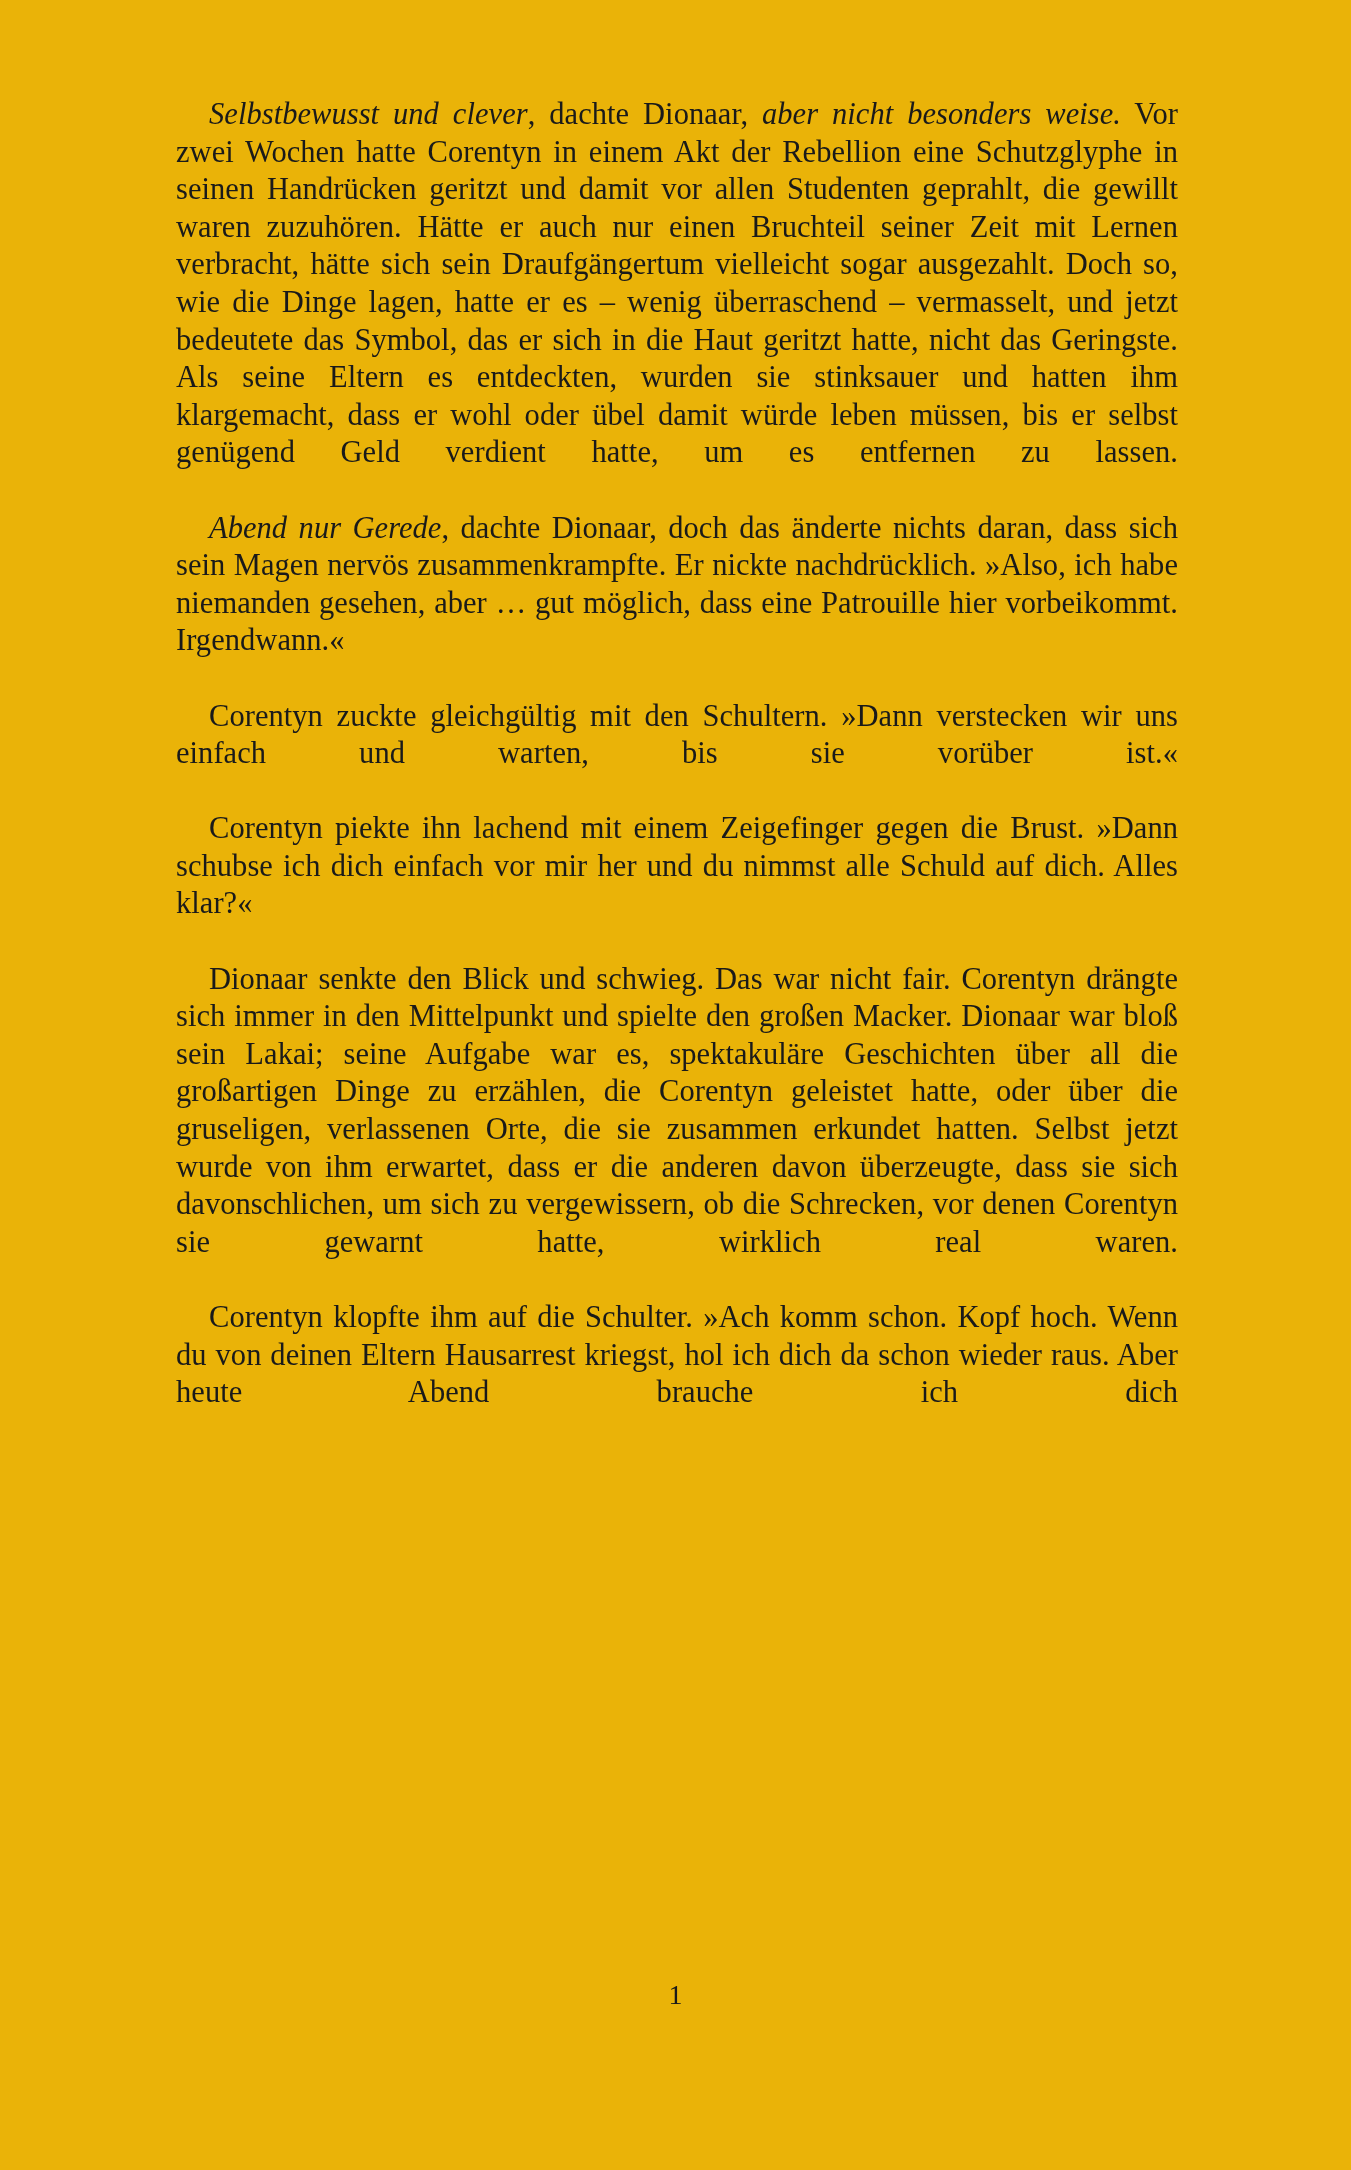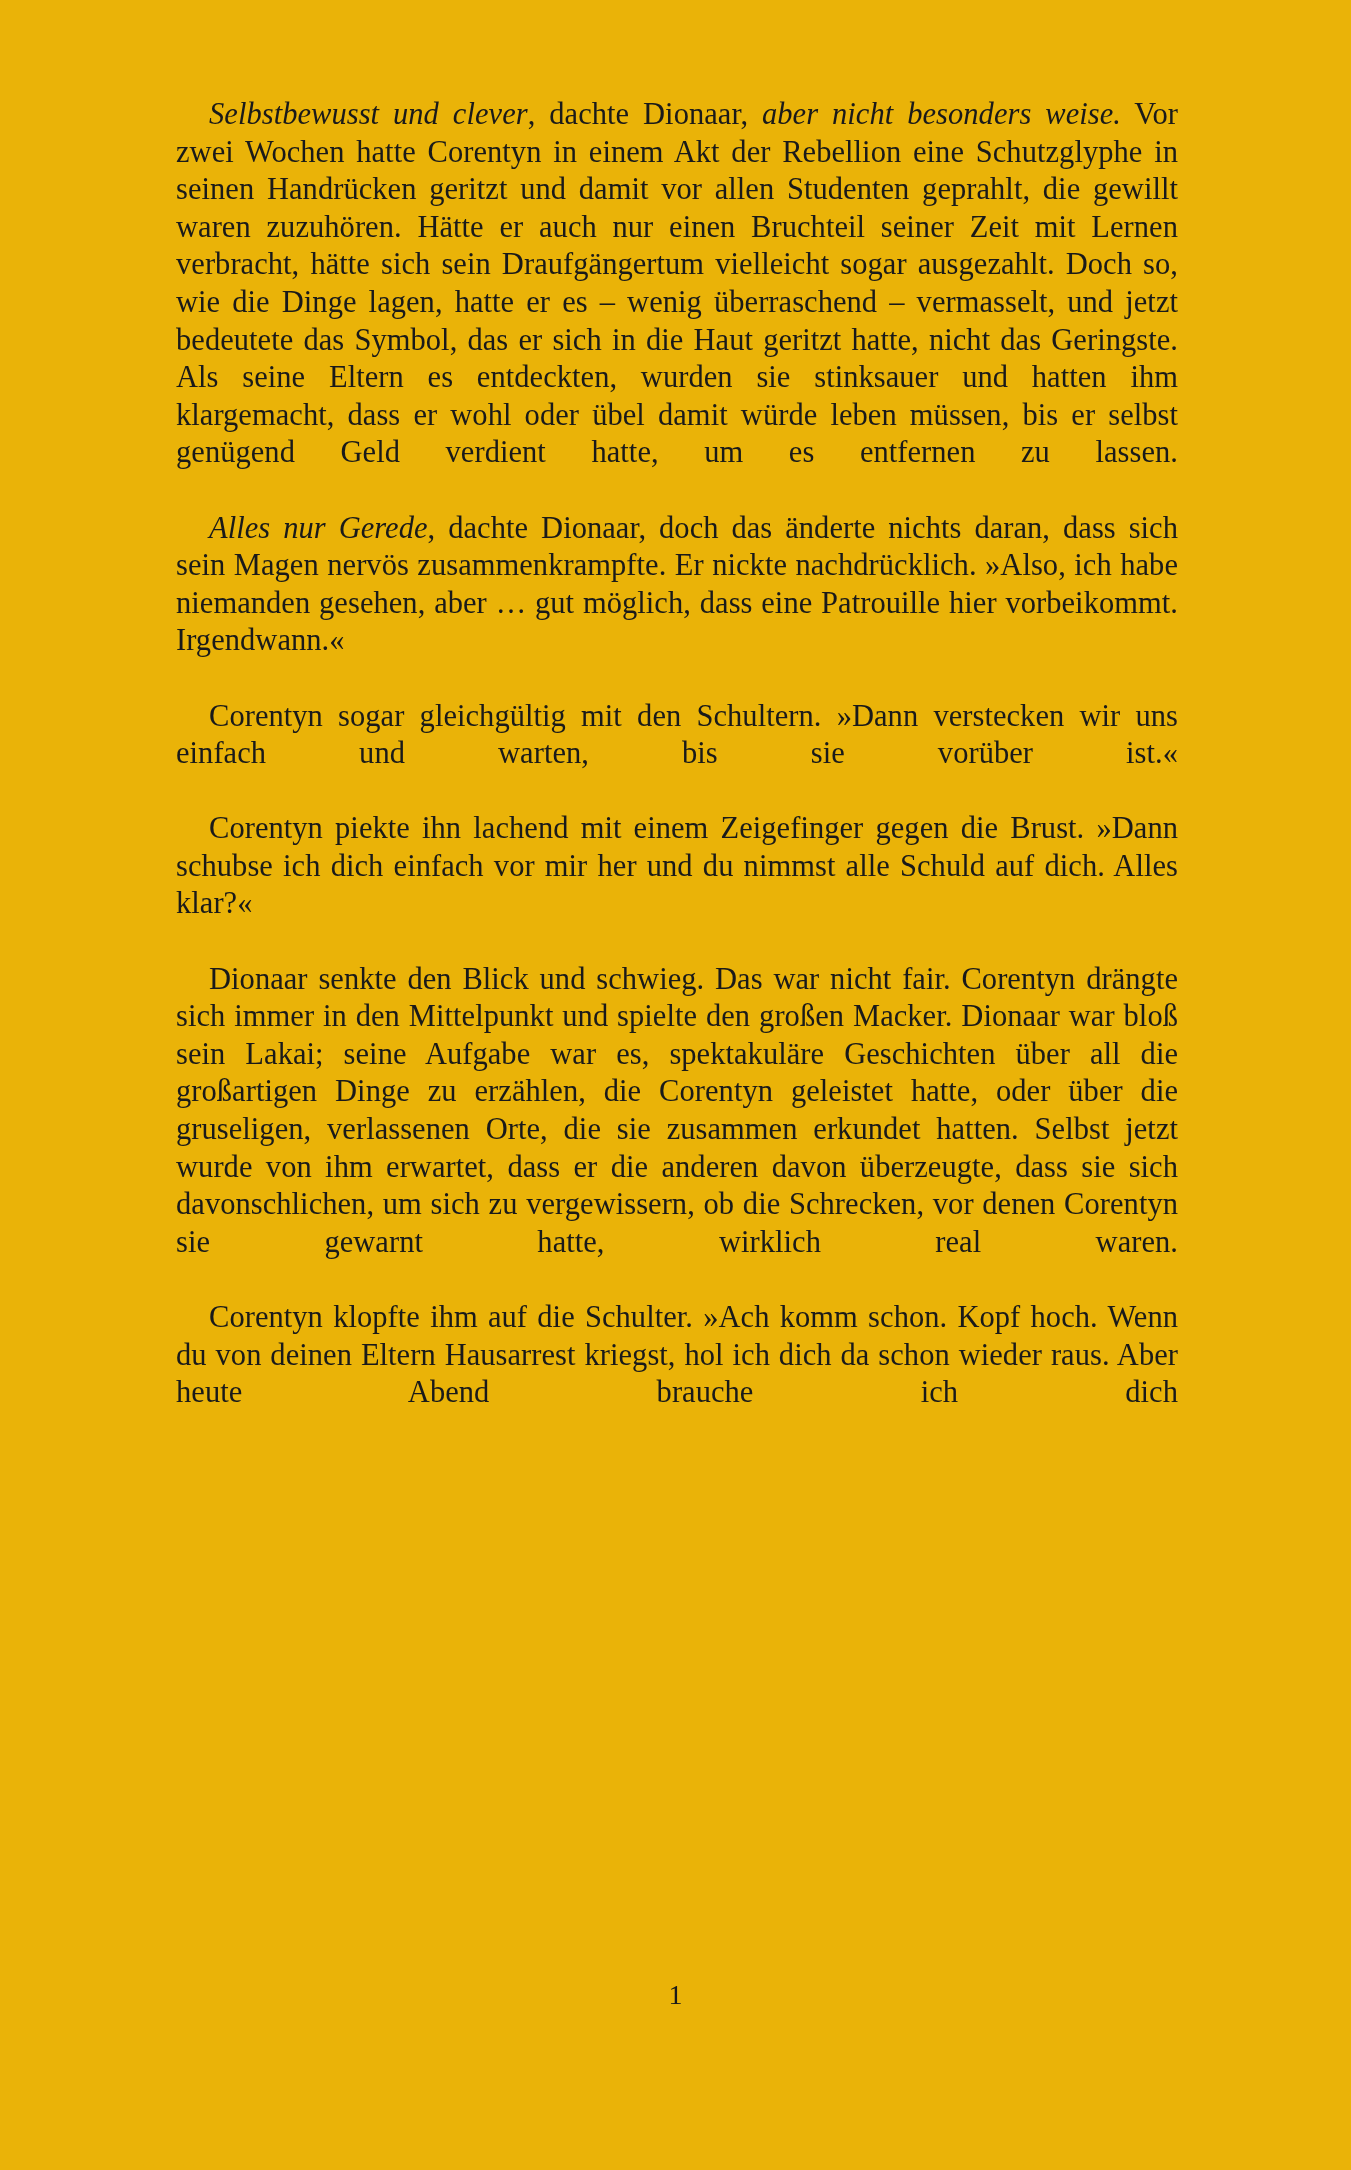--- a/index.html
+++ b/index.html
@@ -64,22 +64,22 @@
   }
 </style>
 </head>
 <body>
 
 <div class="page">
 
   <div class="text-block">
     <div id="paragraphs">
         <p class="para force-justify indent"><em>Selbstbewusst und clever</em><span>, dachte Dionaar, </span><em>aber nicht besonders weise.</em><span> Vor zwei Wochen hatte Corentyn in einem Akt der Rebellion eine Schutzglyphe in seinen Handrücken geritzt und damit vor allen Studenten geprahlt, die gewillt waren zuzuhören. Hätte er auch nur einen Bruchteil seiner Zeit mit Lernen verbracht, hätte sich sein Draufgängertum vielleicht sogar ausgezahlt. Doch so, wie die Dinge lagen, hatte er es – wenig überraschend – vermasselt, und jetzt bedeutete das Symbol, das er sich in die Haut geritzt hatte, nicht das Geringste. Als seine Eltern es entdeckten, wurden sie stinksauer und hatten ihm klargemacht, dass er wohl oder übel damit würde leben müssen, bis er selbst genügend Geld verdient hatte, um es entfernen zu lassen.</span></p>
-        <p class="para force-justify indent"><em>Alles nur Gerede</em><span>, dachte Dionaar, doch das änderte nichts daran, dass sich sein Magen nervös zusammenkrampfte. Er nickte nachdrücklich. »Also, ich habe niemanden gesehen, aber … gut möglich, dass eine Patrouille hier vorbeikommt. Irgendwann.«</span></p>
-        <p class="para force-justify indent"><span>Corentyn sogar gleichgültig mit den Schultern. »Dann verstecken wir uns einfach und warten, bis sie vorüber ist.«</span></p>
+        <p class="para force-justify indent"><em>Abend nur Gerede</em><span>, dachte Dionaar, doch das änderte nichts daran, dass sich sein Magen nervös zusammenkrampfte. Er nickte nachdrücklich. »Also, ich habe niemanden gesehen, aber … gut möglich, dass eine Patrouille hier vorbeikommt. Irgendwann.«</span></p>
+        <p class="para force-justify indent"><span>Corentyn zuckte gleichgültig mit den Schultern. »Dann verstecken wir uns einfach und warten, bis sie vorüber ist.«</span></p>
         <p class="para force-justify indent"><span>Corentyn piekte ihn lachend mit einem Zeigefinger gegen die Brust. »Dann schubse ich dich einfach vor mir her und du nimmst alle Schuld auf dich. Alles klar?«</span></p>
         <p class="para force-justify indent"><span>Dionaar senkte den Blick und schwieg. Das war nicht fair. Corentyn drängte sich immer in den Mittelpunkt und spielte den großen Macker. Dionaar war bloß sein Lakai; seine Aufgabe war es, spektakuläre Geschichten über all die großartigen Dinge zu erzählen, die Corentyn geleistet hatte, oder über die gruseligen, verlassenen Orte, die sie zusammen erkundet hatten. Selbst jetzt wurde von ihm erwartet, dass er die anderen davon überzeugte, dass sie sich davonschlichen, um sich zu vergewissern, ob die Schrecken, vor denen Corentyn sie gewarnt hatte, wirklich real waren.</span></p>
         <p class="para force-justify indent"><span>Corentyn klopfte ihm auf die Schulter. »Ach komm schon. Kopf hoch. Wenn du von deinen Eltern Hausarrest kriegst, hol ich dich da schon wieder raus. Aber heute Abend brauche ich dich</span></p>
       </div>
   </div>
 
   <div class="page-number">1</div>
 
 </div>
 

